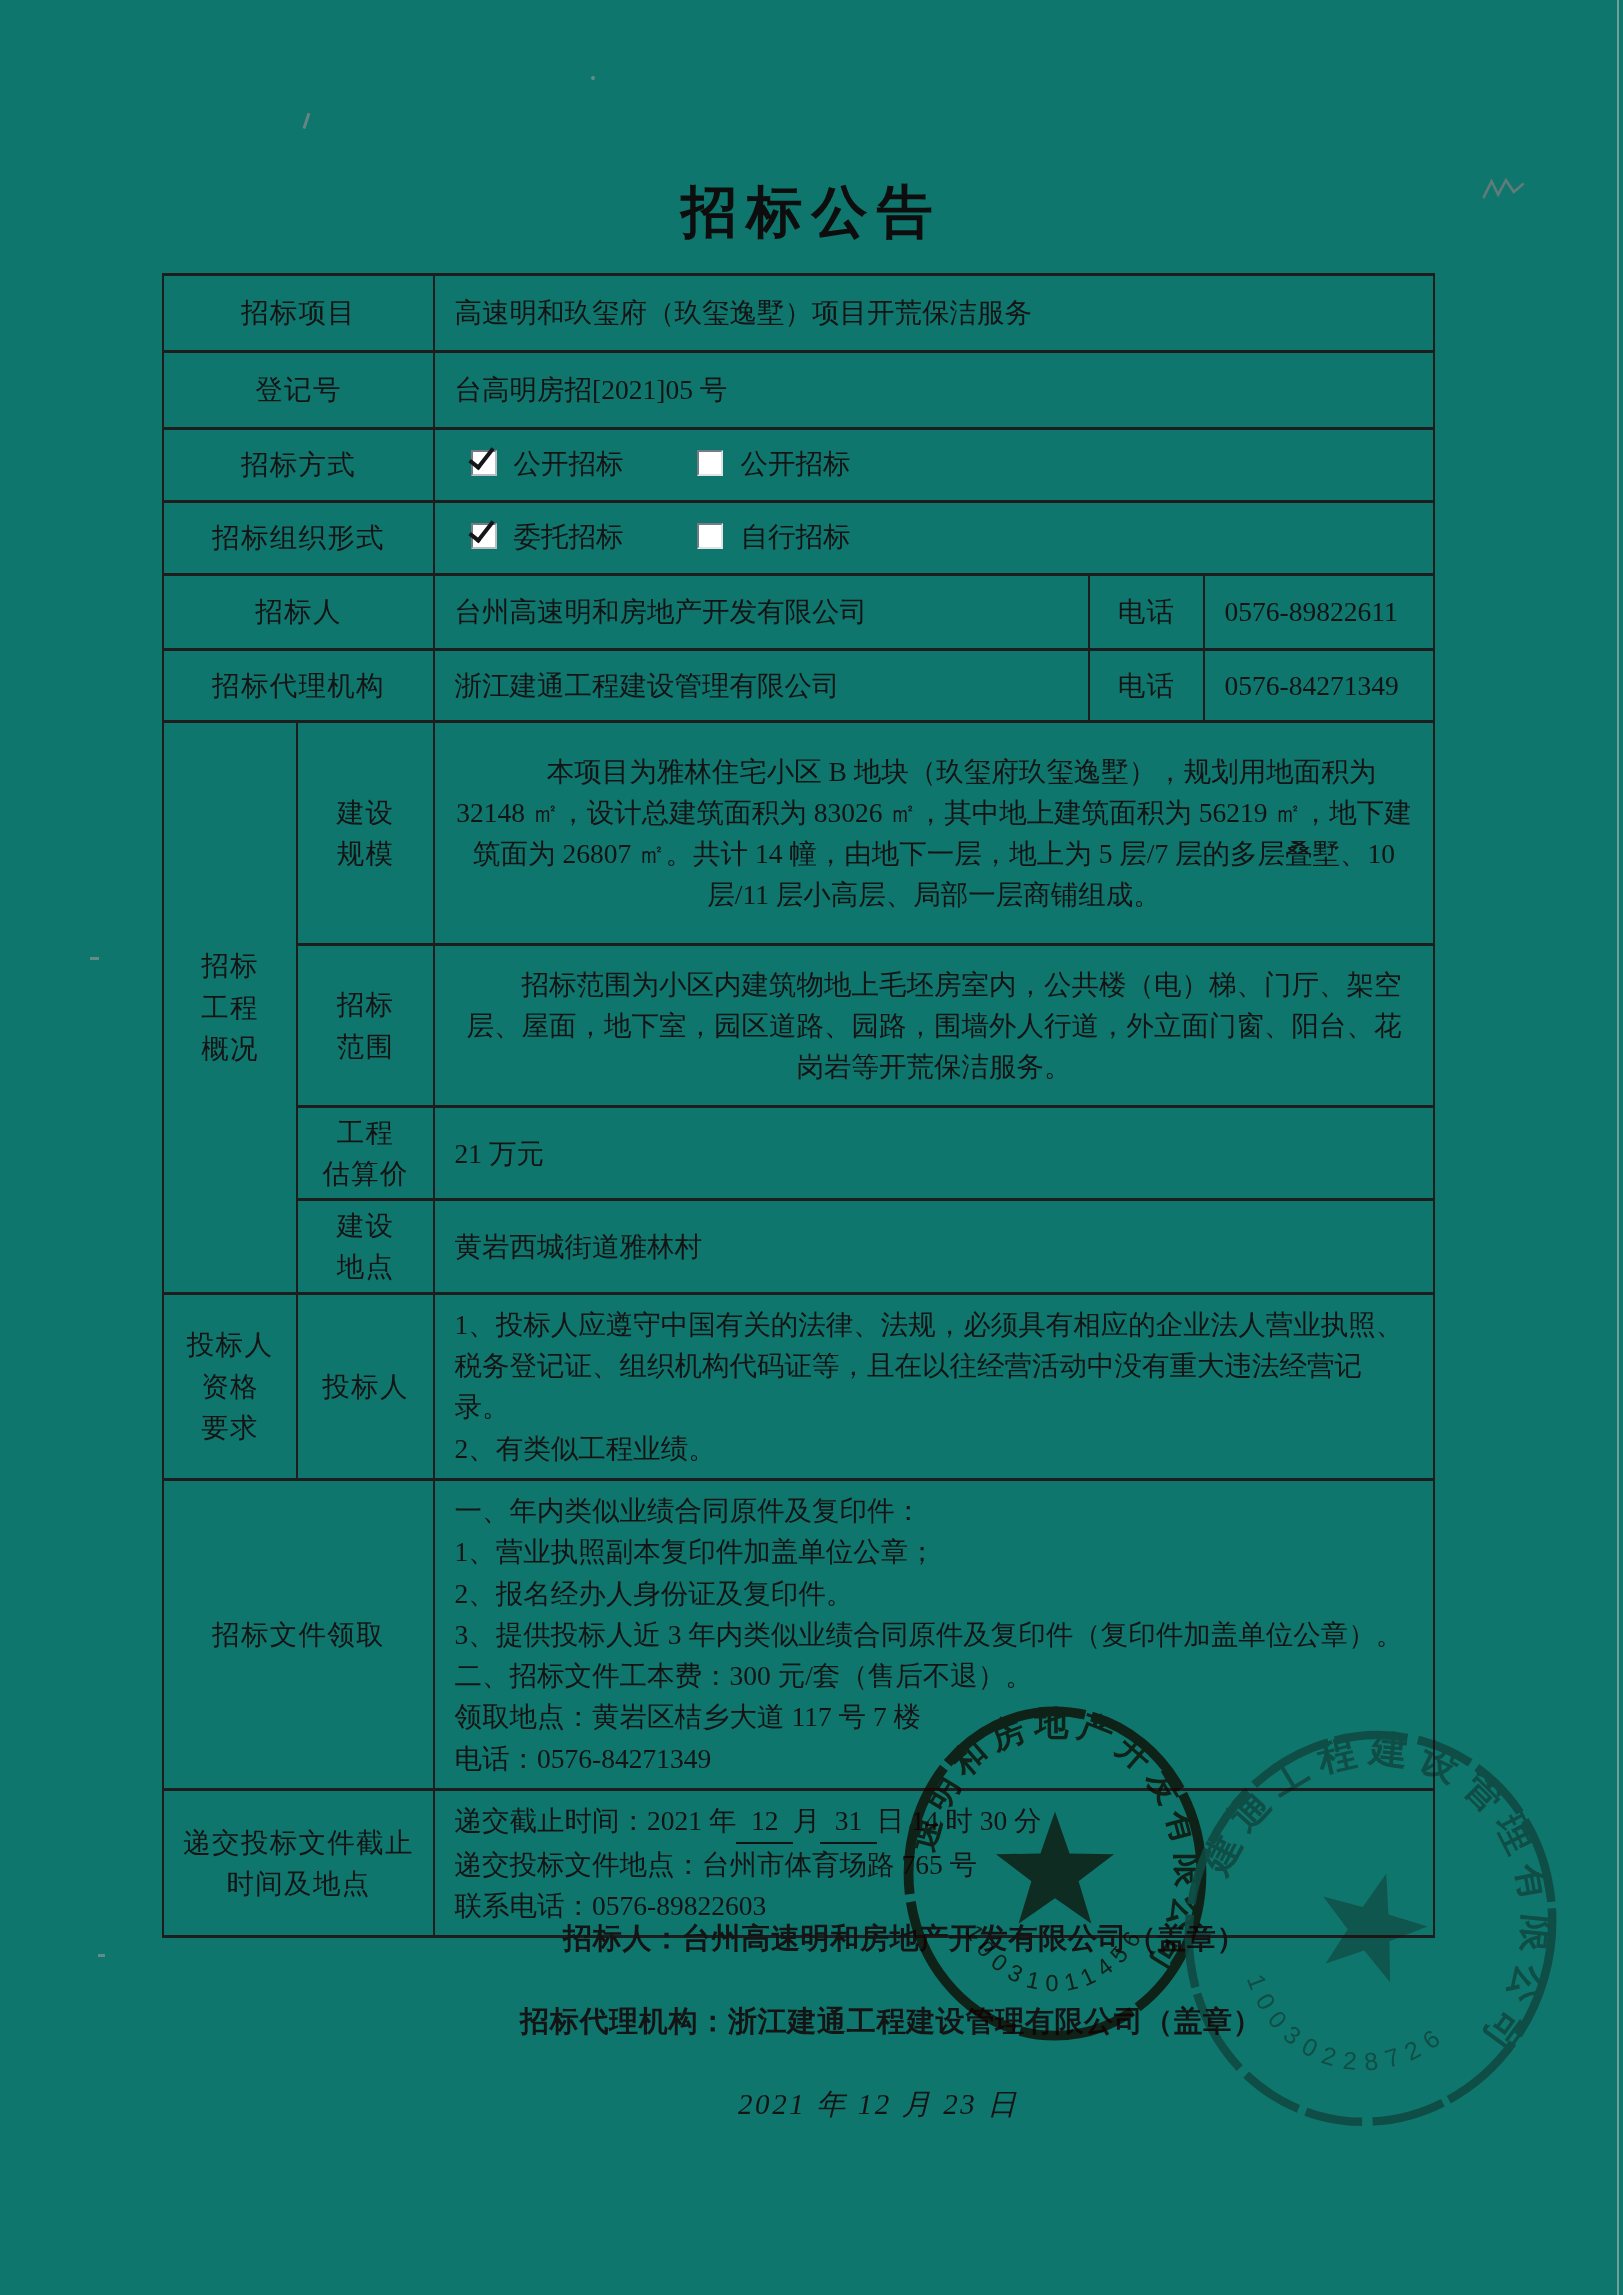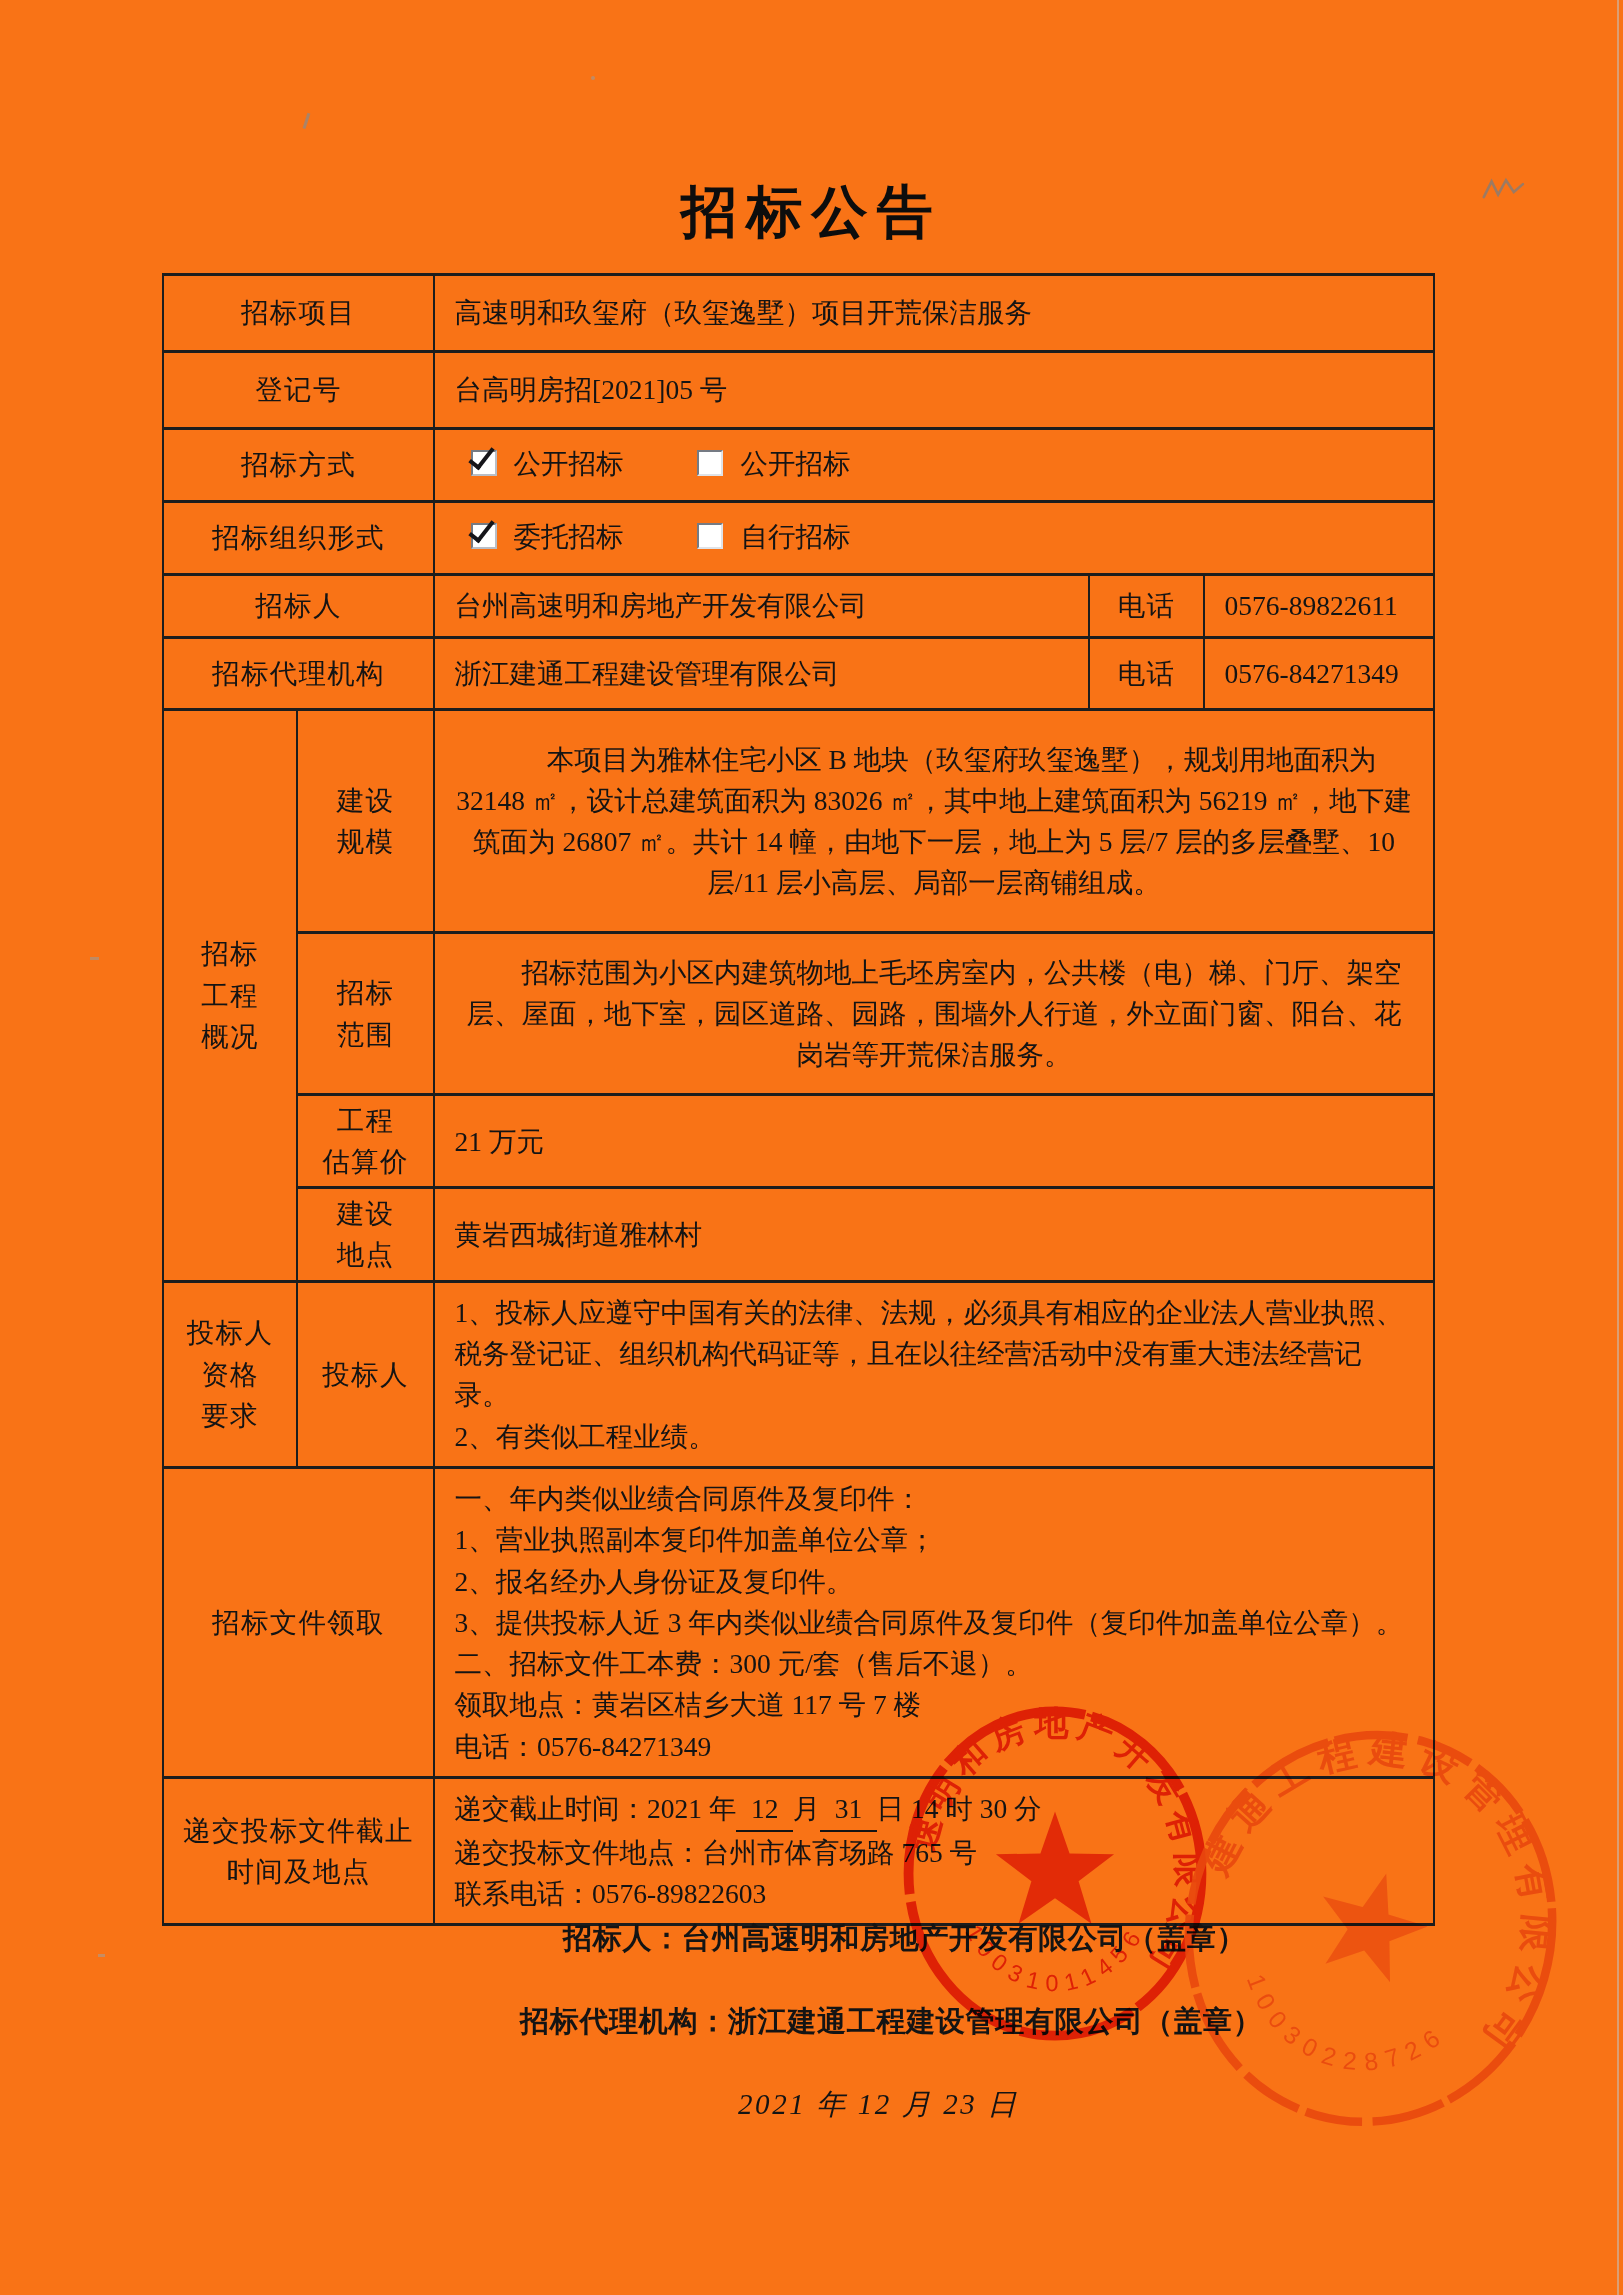--- a/index.html
+++ b/index.html
@@ -1,19 +1,19 @@
 <!DOCTYPE html>
 <html style="font-size:10.5px"><head>
 <meta charset="utf-8">
 <style>
   html,body{margin:0;padding:0;background:#e8e8e8;}
   .page{
     position:relative;
     width:1623px;height:2295px;
-    background:#f97316;
+    background:#0f766e;
     font-family:"Liberation Serif", serif;
     color:#141414;
     overflow:hidden;
   }
   .title{
     position:absolute;top:175px;left:0;width:100%;
     text-align:center;
     font-family:"Liberation Sans", sans-serif;
     font-size:56px;font-weight:900;letter-spacing:9.2px;
     color:#0d0d0d;
@@ -34,21 +34,21 @@
     text-align:center;
     white-space:pre-line;
     padding:3.9px 5.2px;
     letter-spacing:1.3px;
     margin-top:8px;
   }
   td.val{padding:9.2px 19.6px;}
   p.para{margin:0;text-indent:2em;text-align:center;}
   p.line{margin:0;}
   .h1{height:77px}.h2{height:77px}.h3{height:73px}.h4{height:73px}
-  .h5{height:63px}.h6{height:72px}
+  .h5{height:75px}.h6{height:72px}
   .ha{height:223px}.hb{height:162px}.hc{height:84px}.hd{height:93px}
   .he{height:185px}.hf{height:296px}.hg{height:119px}
   td.top{vertical-align:top;}
   
   .opt{display:inline-flex;align-items:center;margin-right:51px;margin-left:16px;}
   .cb{
     position:relative;display:inline-block;
     width:22px;height:22px;margin-right:17px;
     border:2.6px solid #b9bec6;
     border-top-color:#757b84;border-left-color:#757b84;

